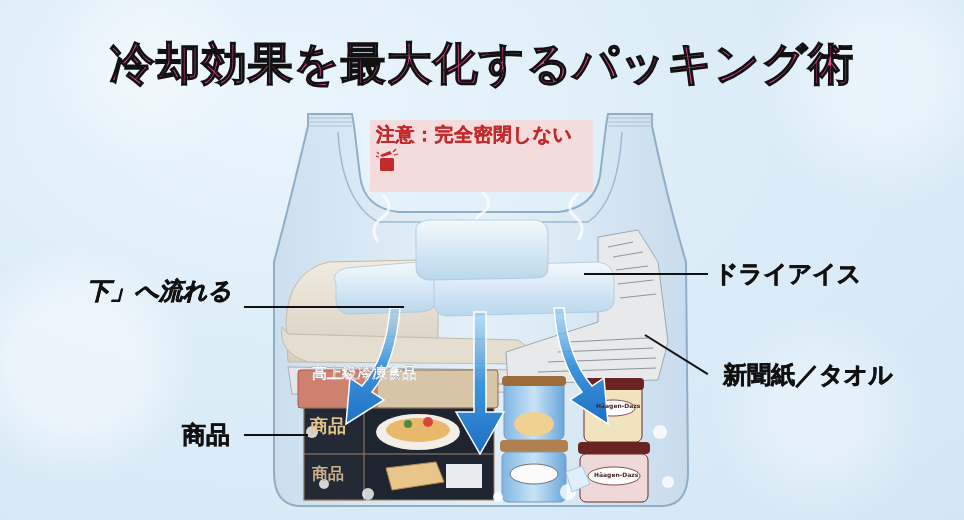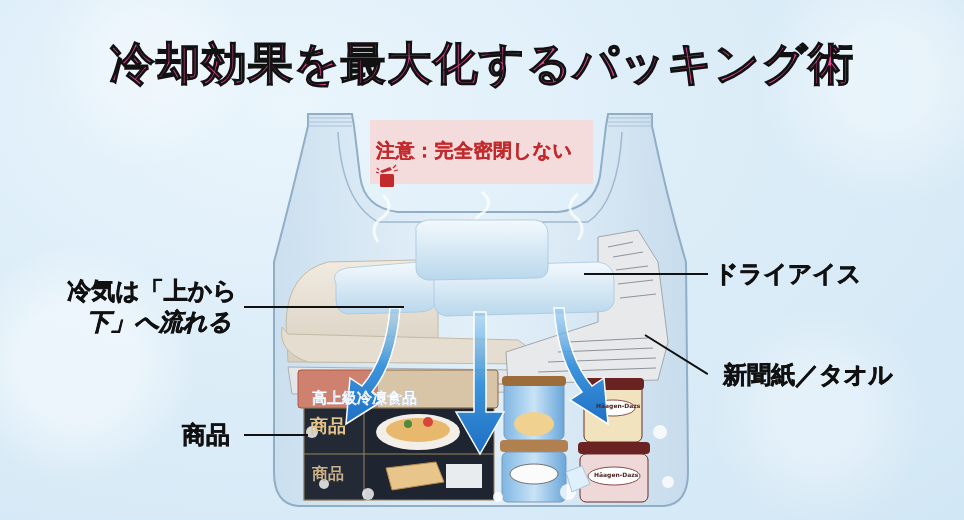--- a/index.html
+++ b/index.html
@@ -28,22 +28,22 @@
   .label-dry { left:714px; top:259px; }
   .label-paper { left:714px; top:360px;margin-left:9px; }
   .label-goods { left:182px; top:420px; }
   .leader { position:absolute; height:2px; background:#111; transform-origin:0 50%; }
 
   
   .bag { position:absolute; left:268px; top:112px; width:424px; height:398px; }
   .bag svg { position:absolute; left:0; top:0; }
 
   .warning {
-    position:absolute; left:370px; top:120px; width:223px; height:64px;
-    background:rgba(245,218,218,.92); box-sizing:border-box; padding:16px 6px 0 6px;
+    position:absolute; left:370px; top:120px; width:223px; height:72px;
+    background:rgba(245,218,218,.92); box-sizing:border-box; padding:0 6px 0 6px;
     color:#c22a2c; font-weight:bold; font-size:19px; line-height:28px;
     -webkit-text-stroke:.3px #c22a2c;
   }
   .warning .line2 { display:flex; align-items:center; gap:10px; padding-left:0; }
   .warning .line1 { white-space:nowrap; letter-spacing:.5px; }
   .pot-icon { width:24px; height:24px; position:relative; flex:none; }
 
   .pkg-text { position:absolute; font-weight:bold; white-space:nowrap; }
 </style>
 </head>
@@ -169,21 +169,21 @@
       <circle cx="400" cy="370" r="6"></circle>
         <circle cx="214" cy="330" r="5"></circle>
     </g>
     <path d="M298 360 L314 354 L322 372 L304 380 Z" fill="#dff0fb" stroke="#a7c6df"></path>
 
     <path d="M132 196 Q128 250 104 280 L116 288 L78 312 L82 266 L94 274 Q118 246 122 196 Z" fill="url(#arrowG)" stroke="#ffffff" stroke-width="1.5"></path>
     <path d="M206 200 L218 200 L218 300 L236 300 L212 342 L188 300 L206 300 Z" fill="url(#arrowG)" stroke="#ffffff" stroke-width="1.5"></path>
     <path d="M286 196 L296 196 Q300 246 324 274 L336 266 L340 312 L302 288 L314 280 Q290 250 286 196 Z" fill="url(#arrowG)" stroke="#ffffff" stroke-width="1.5"></path>
   </svg>
 
-  <div class="pkg-text" style="left:44px;top:277px;font-size:15px;color:#3b82f6;-webkit-text-stroke:.3px #fff;">高上級冷凍食品</div>
+  <div class="pkg-text" style="left:44px;top:252px;font-size:15px;color:#000000;-webkit-text-stroke:.3px #fff;">高上級冷凍食品</div>
   <div class="pkg-text" style="left:42px;top:302px;font-size:18px;color:#e3c58b;">商品</div>
   <div class="pkg-text" style="left:44px;top:352px;font-size:16px;color:#c9b08a;">商品</div>
   <div class="pkg-text" style="left:328px;top:290px;font-size:6px;color:#4a2422;">Häagen-Dazs</div>
   <div class="pkg-text" style="left:326px;top:359px;font-size:6px;color:#4a2422;">Häagen-Dazs</div>
 </div>
 
 <div class="warning">
   <div class="line1">注意：完全密閉しない</div>
   <div class="line2">
     <span class="pot-icon">
@@ -195,21 +195,20 @@
             <line x1="18" y1="7" x2="22" y2="6"></line>
           <line x1="0" y1="8" x2="3" y2="9"></line>
             <line x1="1" y1="4" x2="3" y2="6"></line>
         </g>
       </svg>
     </span>
   </div>
 </div>
 
 <div class="label label-cold">
-  <div>冷気は「上から</div>
   <div style="padding-left:14px;font-style:italic;">下」へ流れる</div>
 </div>
 <div class="leader" style="left:244px;top:306px;width:160px;"></div>
 
 <div class="label label-dry">ドライアイス</div>
 <div class="leader" style="left:584px;top:273px;width:124px;"></div>
 
 <div class="label label-paper">新聞紙／タオル</div>
 <div class="leader" style="left:645px;top:334px;width:74px;transform:rotate(32deg);"></div>
 

